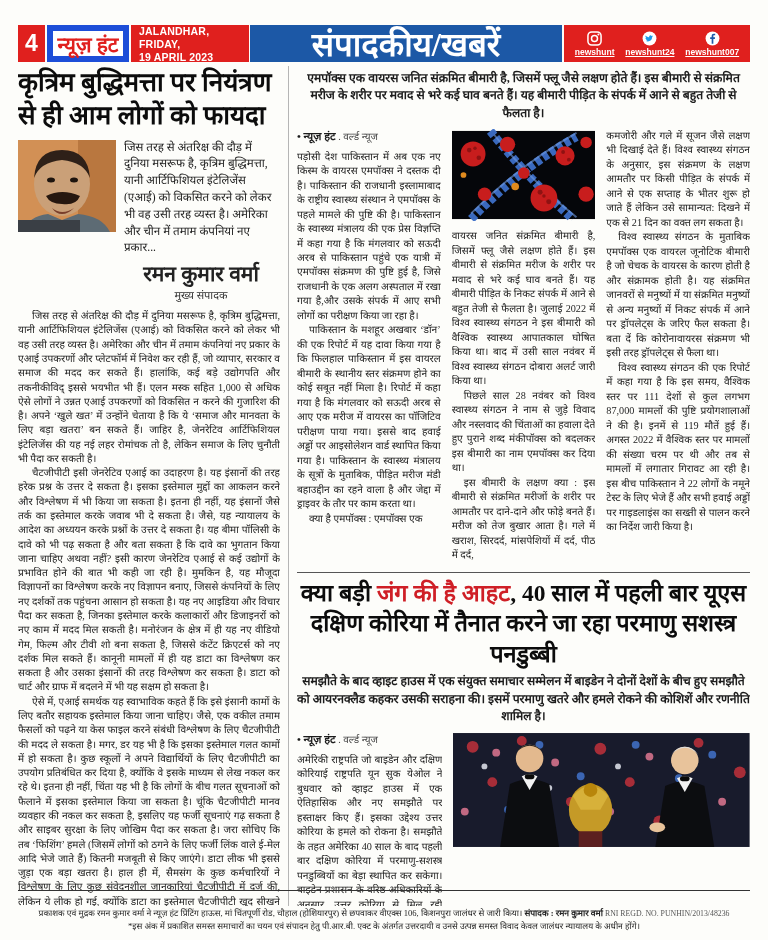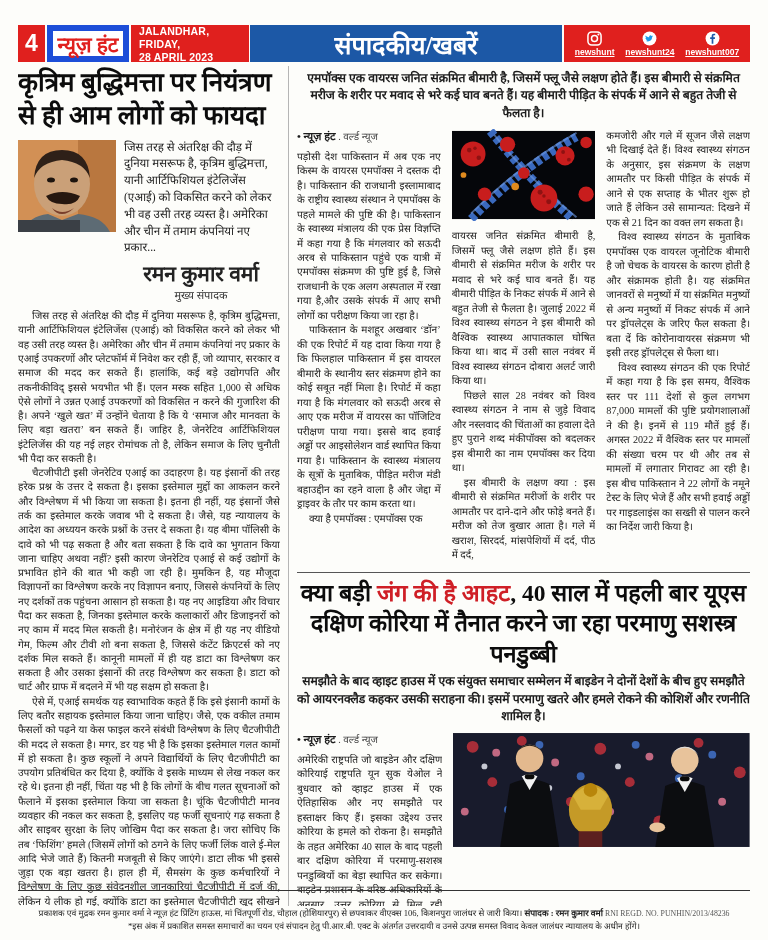--- a/index.html
+++ b/index.html
@@ -7,21 +7,21 @@
   .page {
     width:768px; height:940px; background:#fdfdfa; margin:0 auto;
     position:relative; overflow:hidden;
     font-family:"Liberation Serif", serif; color:#1c1c1c;
   }
   
   .masthead { position:absolute; top:25px; left:18px; right:18px; height:37px; display:flex; }
   .page-num { width:27px; background:var(--red); color:#fff; font:bold 23px "Liberation Sans", sans-serif; display:flex; align-items:center; justify-content:center; }
   .logo-box { width:82px; background:#fff; color:var(--red); display:flex; align-items:center; justify-content:center; font-weight:bold; font-size:21px; margin:0 2px; border:6px solid #1d4ed8; }
   .dateline { width:118px; background:var(--red); color:#fff; font-family:"Liberation Sans", sans-serif; font-size:10.5px; font-weight:bold; line-height:1.25; display:flex; flex-direction:column; justify-content:space-between; padding-left:8px; letter-spacing:.2px; }
-  .section-banner { flex:1; background:var(--blue); color:#fff; display:flex; align-items:center; justify-content:center; font-size:25px; font-weight:bold; margin:0 2px 0 1px; }
+  .section-banner { flex:1; background:var(--blue); color:#fff; display:flex; align-items:center; justify-content:center; font-size:33px; font-weight:bold; margin:0 2px 0 1px; }
   .social { width:186px; background:var(--red); display:flex; align-items:center; justify-content:space-evenly; }
   .social-item { display:flex; flex-direction:column; align-items:center; color:#fff;text-decoration:underline; }
   .social-item svg { width:15px; height:15px; display:block; }
   .social-handle { font:bold 8.5px "Liberation Sans", sans-serif; margin-top:1px; }
   
   .main { position:absolute; top:66px; left:18px; right:18px; bottom:34px; display:flex; overflow:hidden; }
   .left-col { width:262px; flex:none; overflow:hidden; }
   .v-divider { width:1px; background:#b5b5b5; margin:0 8px; }
   .right-col { flex:1; overflow:hidden; }
   
@@ -59,21 +59,21 @@
 
 <div class="page">
 
   <header class="masthead">
     <div class="page-num">4</div>
     <div class="logo-box">
       <span>न्यूज़ हंट</span>
     </div>
     <div class="dateline">
       <span>JALANDHAR, FRIDAY,</span>
-      <span>28 APRIL 2023</span>
+      <span>19 APRIL 2023</span>
     </div>
     <div class="section-banner">संपादकीय/खबरें</div>
     <div class="social">
       <div class="social-item">
         <span>
           <svg viewBox="0 0 16 16">
               <rect x="1" y="1" width="14" height="14" rx="4" fill="none" stroke="#fff" stroke-width="1.6"></rect>
               <circle cx="8" cy="8" r="3.2" fill="none" stroke="#fff" stroke-width="1.6"></circle>
               <circle cx="12.2" cy="3.8" r="1.1" fill="#fff"></circle>
             </svg>

